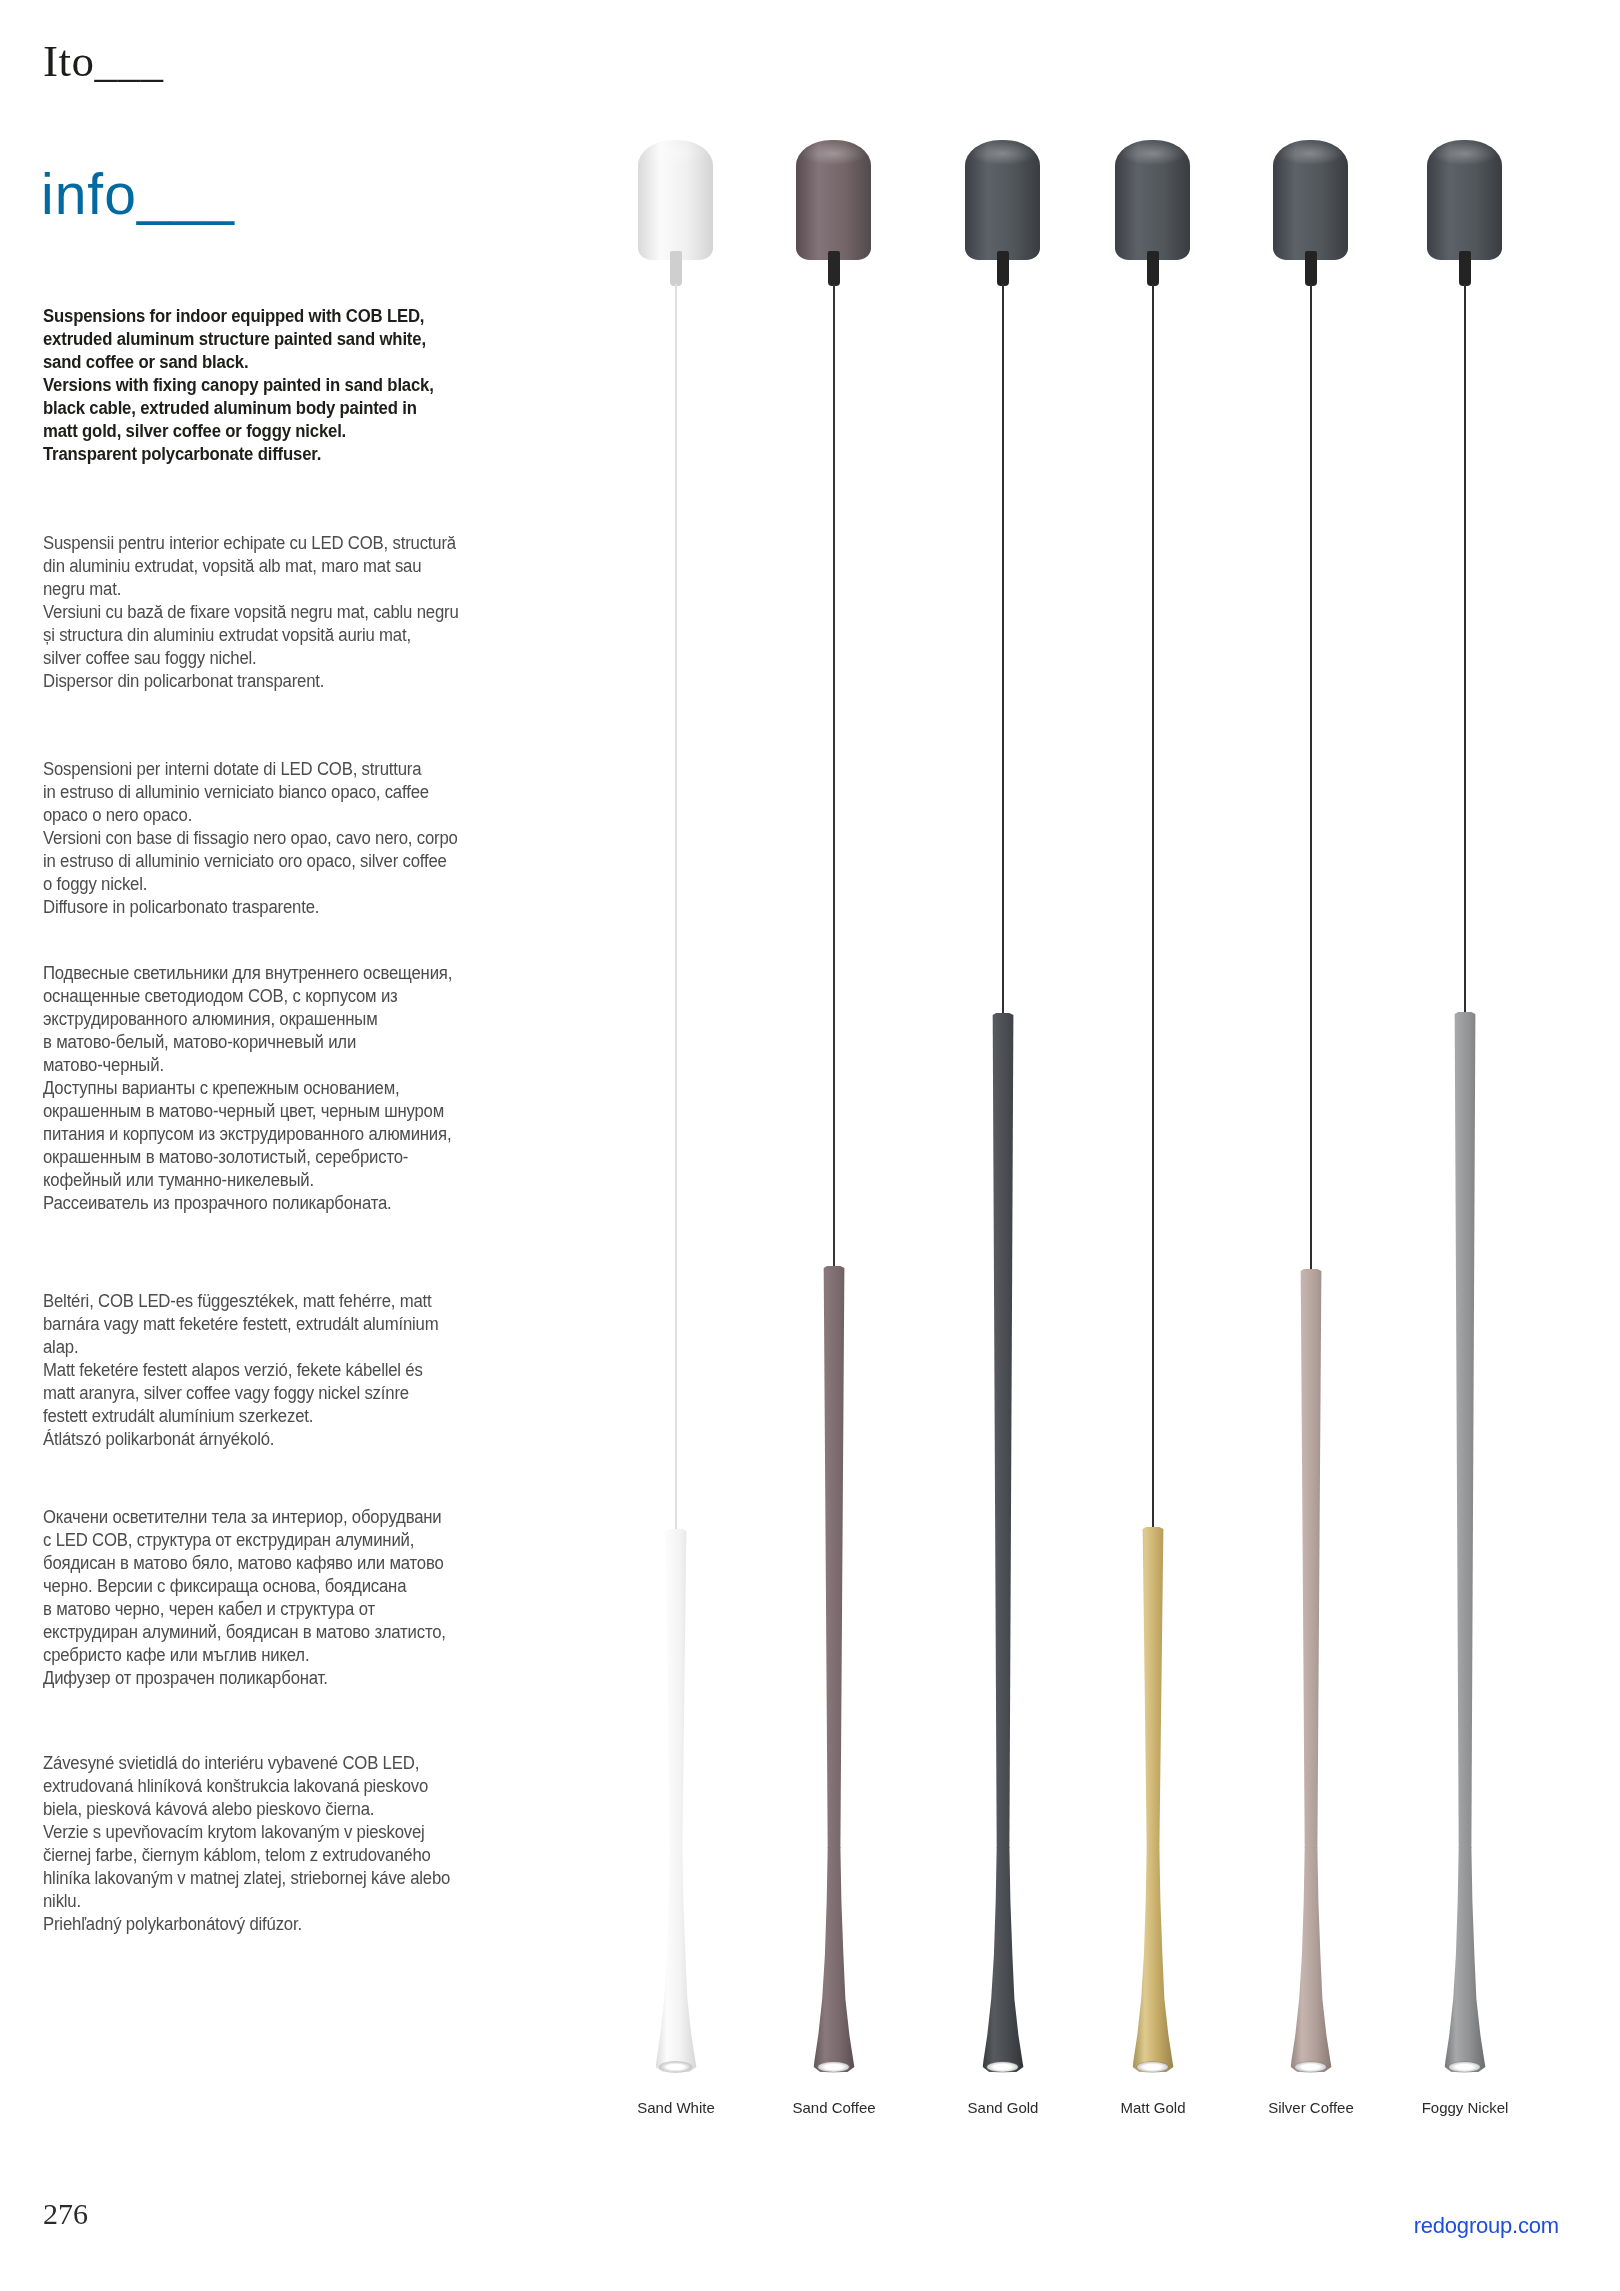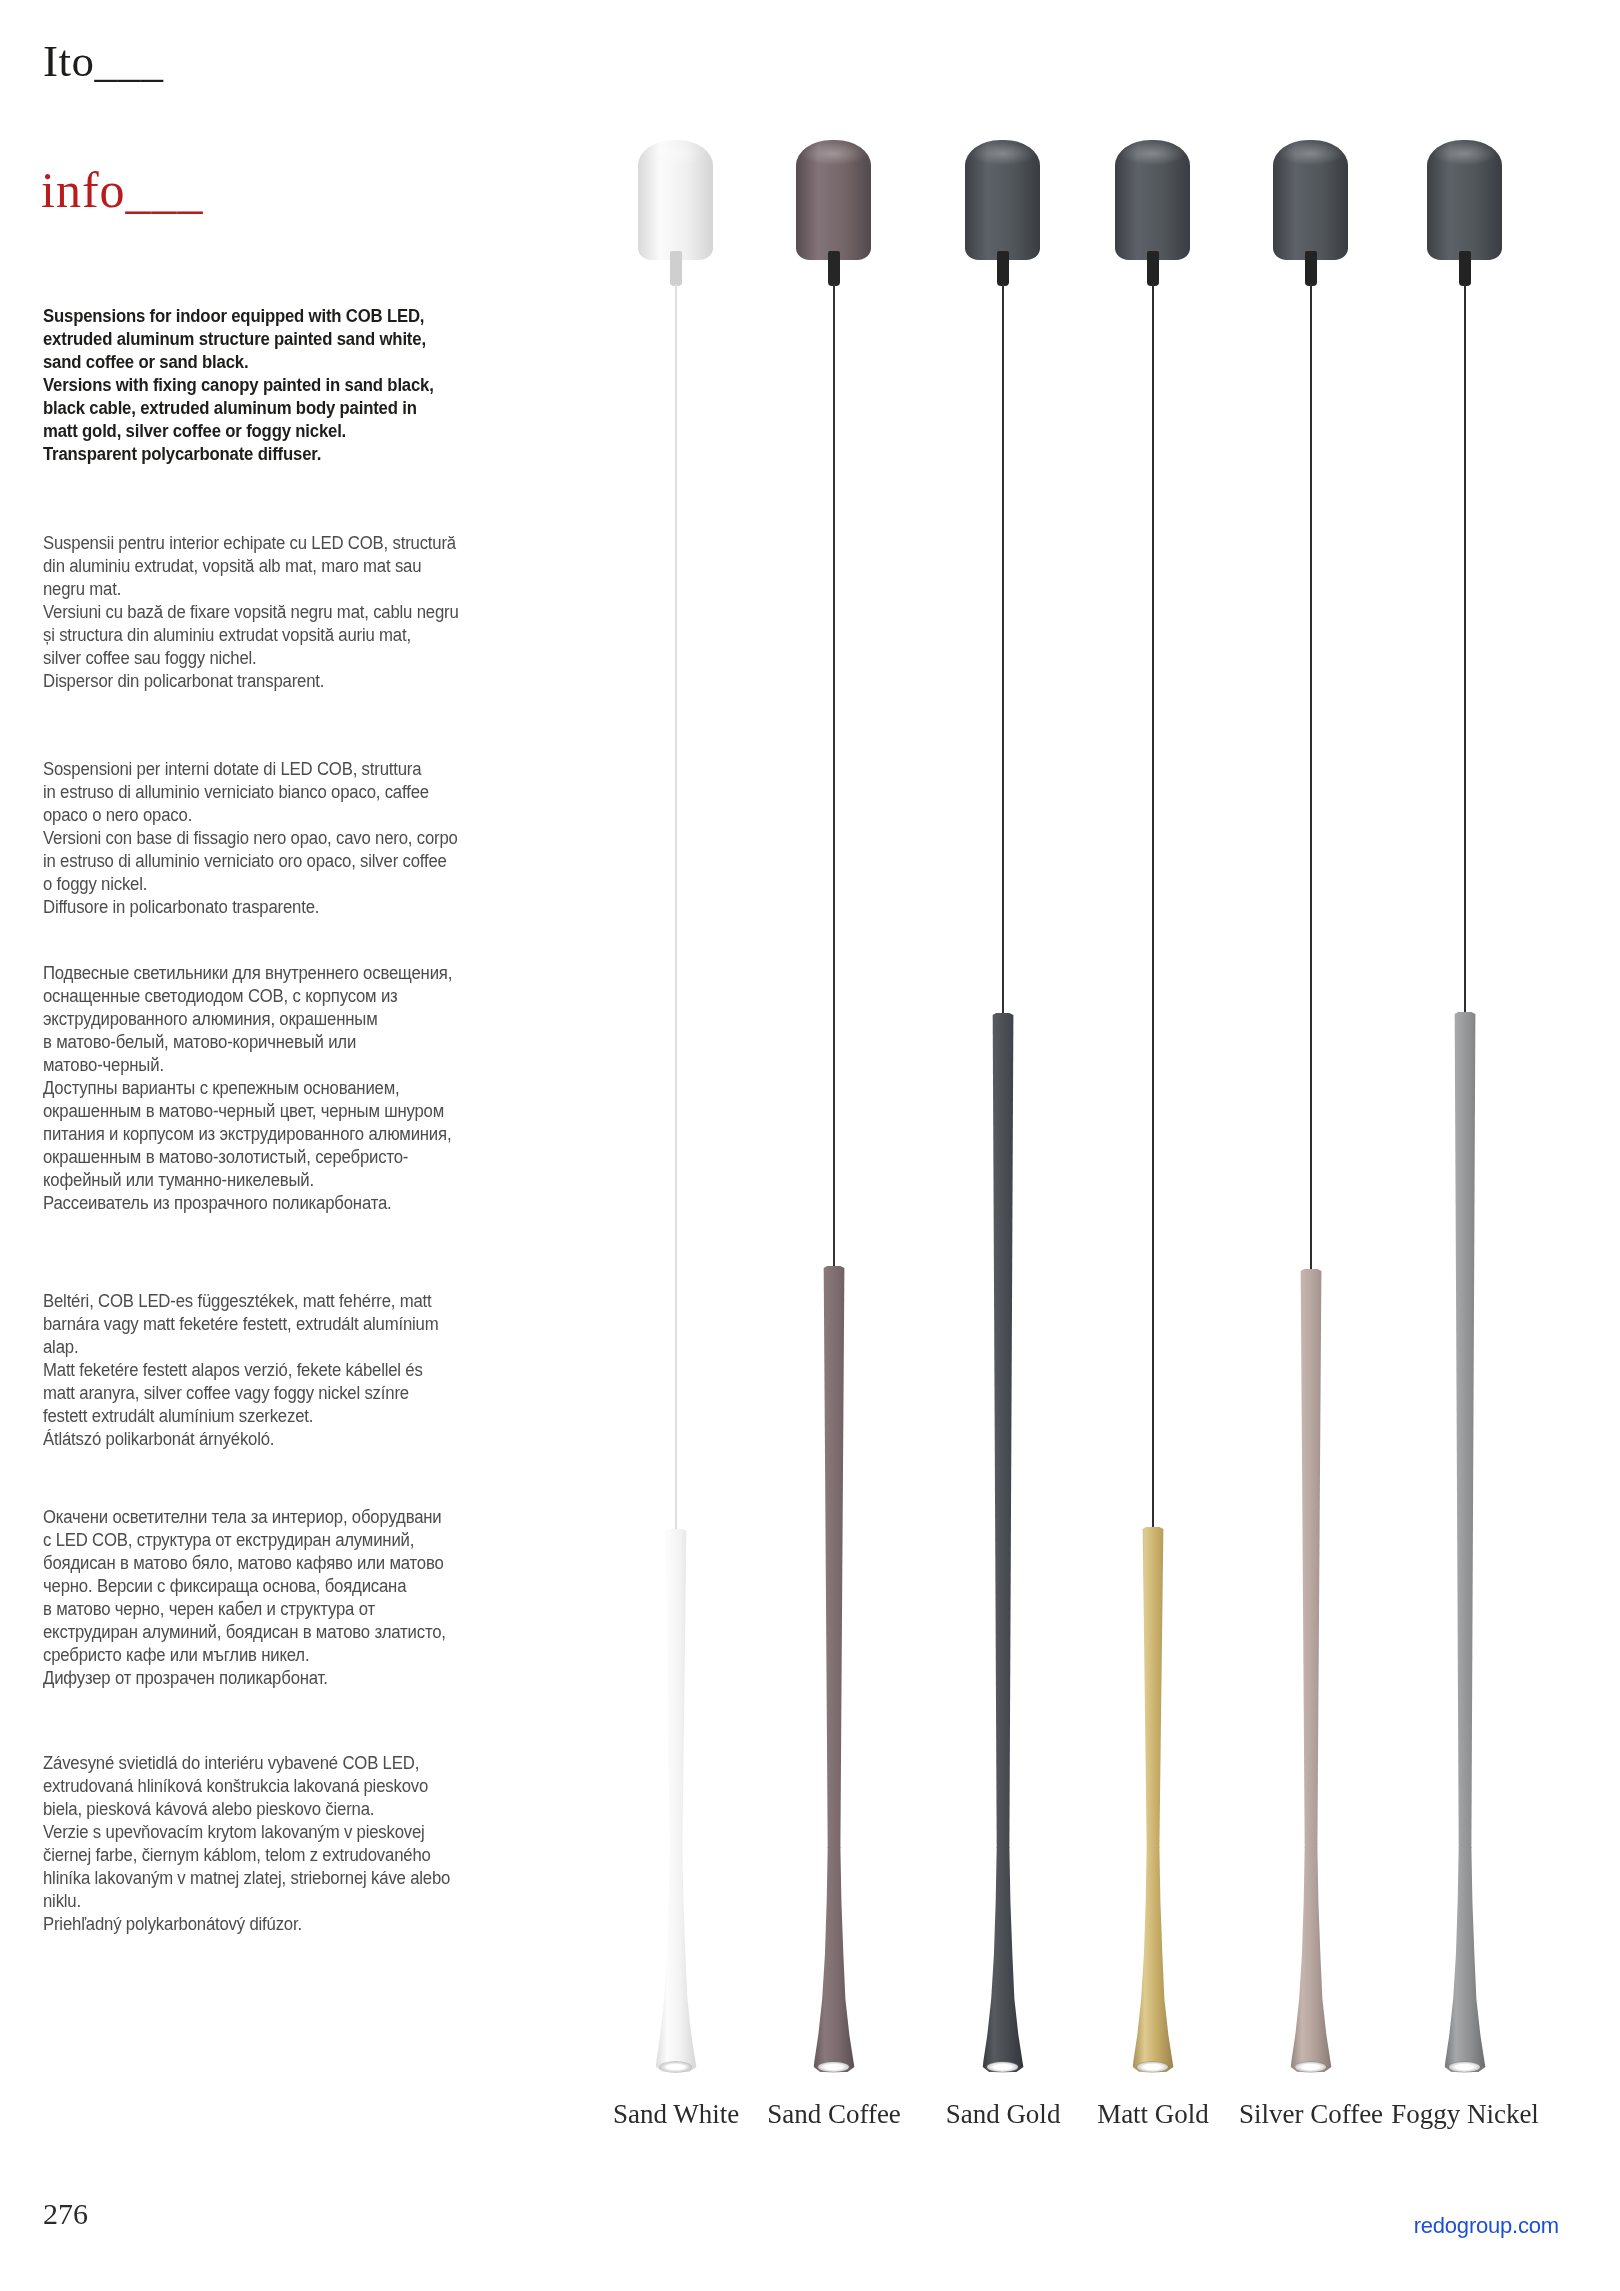--- a/index.html
+++ b/index.html
@@ -7,21 +7,21 @@
     width:1620px;height:2292px;position:relative;background:#ffffff;
     font-family:"Liberation Sans",sans-serif;overflow:hidden;
   }
   
   .brand{
     position:absolute;left:43px;top:35px;
     font-family:"Liberation Serif",serif;font-size:45px;color:#1d1d1b;letter-spacing:0.5px;
   }
   .info-title{
     position:absolute;left:41px;top:161px;
-    font-family:Liberation Serif, serif;font-weight:400;font-size:50px;color:#b91c1c;letter-spacing:1px;
+    font-family:Liberation Sans, sans-serif;font-weight:400;font-size:57px;color:#0369a1;letter-spacing:1px;
   }
   .para{
     position:absolute;left:43px;width:461px;
     font-size:18px;line-height:23px;letter-spacing:-0.2px;
     white-space:pre;transform:scaleX(.93);transform-origin:left top;
     color:#4c4c4c;
   }
   .para.en{font-weight:bold;color:#1d1d1b;}
   .p-en{top:305px}.p-ro{top:532px}.p-it{top:758px}.p-ru{top:962px}
   .p-hu{top:1290px}.p-bg{top:1506px}.p-sk{top:1752px}
@@ -57,21 +57,21 @@
     position:absolute;left:0;right:0;bottom:0;height:225px;background:var(--g);
     clip-path:polygon(15.3px 0px,28px 0px,29px 54px,31px 108px,33px 152px,37px 188px,41px 214px,42px 220px,35px 225px,7.8px 225px,1.4px 220px,2px 214px,5.9px 188px,9.8px 152px,12.5px 108px,14.3px 54px);
   }
   .diffuser{
     position:absolute;left:calc(var(--cx) - 15.7px);top:2062px;width:31px;height:9.8px;
     border-radius:50%;background:radial-gradient(closest-side,#ffffff 55%,#c9c9c9 100%);
     box-shadow:0 0 0 1px rgba(120,120,120,.35);
   }
   .plabel{
     position:absolute;left:var(--cx);top:2099px;transform:translateX(-50%);
-    font-family:Liberation Serif, serif;font-size:27px;color:#2b2b2b;white-space:nowrap;
+    font-family:Liberation Sans, sans-serif;font-size:15px;color:#2b2b2b;white-space:nowrap;
   }
   
   .l1{--cx:676px;--body-top:1529px;
       --g:linear-gradient(90deg,#d7d7d7,#fcfcfc 30%,#f2f2f2 62%,#d5d5d5);
       --cable:#dedede;--conn:#cfcfcf;
       --canopy:linear-gradient(90deg,#d9d9d9,#fbfbfb 30%,#f0f0f0 65%,#d4d4d4);}
   .l2{--cx:834px;--body-top:1266px;
       --g:linear-gradient(90deg,#5d5153,#8a797c 30%,#7a6a6d 62%,#594d50);
       --cable:#343434;--conn:#262626;
       --canopy:linear-gradient(90deg,#584c4f,#83747a 30%,#746568 65%,#524a4d);}

